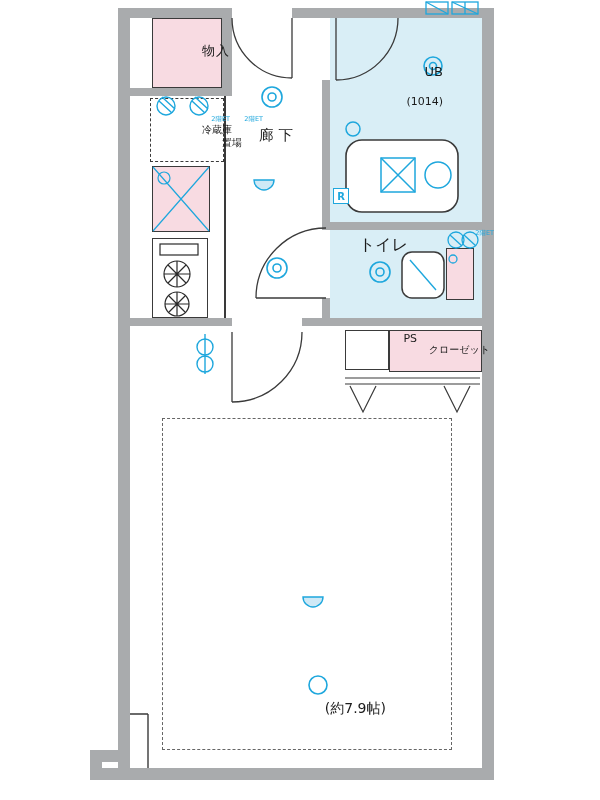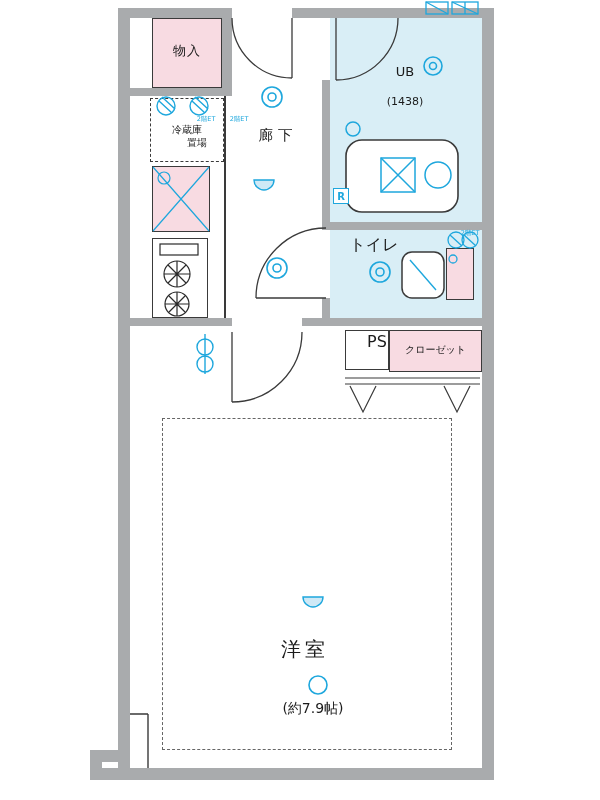--- a/index.html
+++ b/index.html
@@ -5,21 +5,21 @@
   html,body{margin:0;padding:0;background:#fff;}
   .canvas{position:relative;width:600px;height:800px;background:#fff;overflow:hidden;
           font-family:"DejaVu Sans","Liberation Sans",sans-serif;color:#222;}
   .abs{position:absolute;}
   .w{position:absolute;background:#a9abad;}
   .room{position:absolute;box-sizing:border-box;}
   .pink{background:#f8dbe2;border:1.5px solid #3a3a3a;}
   .blue{background:#d9eef6;}
   .outline{border:1.5px solid #3a3a3a;background:#fff;}
   .dashedbox{border:1.5px dashed #3a3a3a;background:#fff;}
-  .lbl{position:absolute;text-align:center;line-height:1.15;color:#1b1b1b;}
+  .lbl{position:absolute;text-align:right;line-height:1.15;color:#1b1b1b;padding-left:8px;}
   .bluetxt{color:#1ea7dd;margin-left:40px;}
   svg{position:absolute;left:0;top:0;}
 </style>
 </head>
 <body>
 
 <div class="canvas">
 
   <div class="room blue" style="left:330px;top:18px;width:152px;height:204px;"></div>
   <div class="room blue" style="left:330px;top:230px;width:152px;height:88px;"></div>
@@ -148,25 +148,24 @@
       <path d="M148,714 V768 M130,714 H148"></path>
     </g>
   </svg>
 
   <div class="abs bluetxt" style="left:293px;top:188px;width:16px;height:16px;border:1.5px solid #1ea7dd;background:#fff;
               font-size:10px;font-weight:bold;text-align:center;line-height:16px;box-sizing:border-box;">R</div>
 
   <div class="lbl" style="left:152px;top:44px;width:70px;font-size:13px;letter-spacing:1px;">物入</div>
   <div class="lbl" style="left:150px;top:124px;width:74px;font-size:10px;">冷蔵庫</div>
   <div class="lbl" style="left:160px;top:137px;width:74px;font-size:10px;">置場</div>
-  <div class="lbl" style="left:246px;top:127px;width:64px;font-size:14.5px;letter-spacing:5px;">廊下</div>
+  <div class="lbl" style="left:226px;top:127px;width:64px;font-size:14.5px;letter-spacing:5px;">廊下</div>
   <div class="lbl" style="left:375px;top:65px;width:60px;font-size:13px;">UB</div>
-  <div class="lbl" style="left:375px;top:96px;width:60px;font-size:11px;">(1438)</div>
+  <div class="lbl" style="left:375px;top:96px;width:60px;font-size:11px;">(1014)</div>
   <div class="lbl" style="left:348px;top:236px;width:52px;font-size:16px;">トイレ</div>
-  <div class="lbl" style="left:345px;top:333px;width:64px;font-size:16px;">PS</div>
+  <div class="lbl" style="left:345px;top:333px;width:64px;font-size:11px;">PS</div>
   <div class="lbl" style="left:389px;top:344px;width:93px;font-size:10px;">クローゼット</div>
-  <div class="lbl" style="left:240px;top:638px;width:130px;font-size:20px;letter-spacing:4px;">洋室</div>
   <div class="lbl" style="left:248px;top:700px;width:130px;font-size:14px;">(約7.9帖)</div>
   <div class="lbl bluetxt" style="left:150px;top:116px;width:32px;font-size:6.5px;">2階ET</div>
   <div class="lbl bluetxt" style="left:183px;top:116px;width:32px;font-size:6.5px;">2階ET</div>
   <div class="lbl bluetxt" style="left:414px;top:230px;width:32px;font-size:6.5px;">2階ET</div>
 
 </div>
 
 </body></html>

